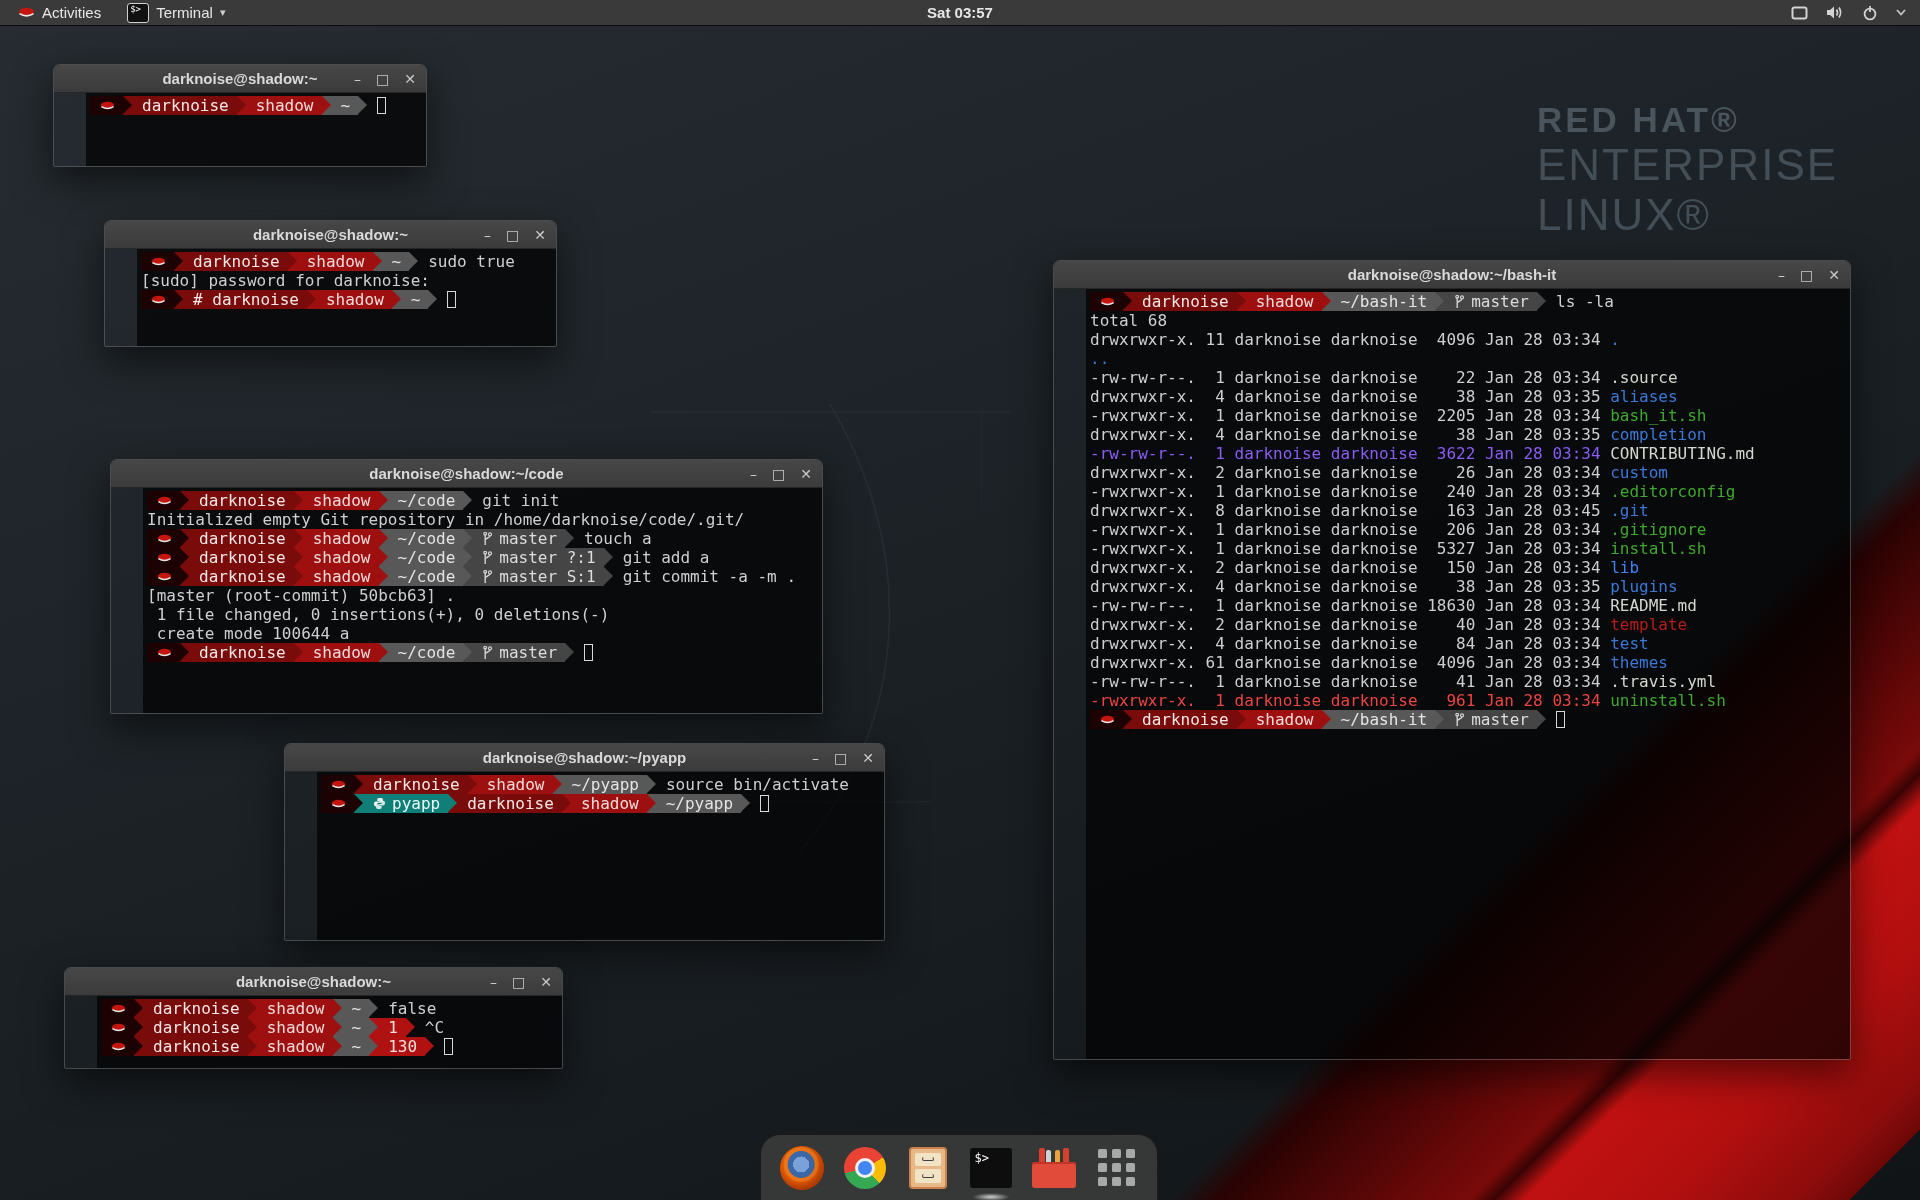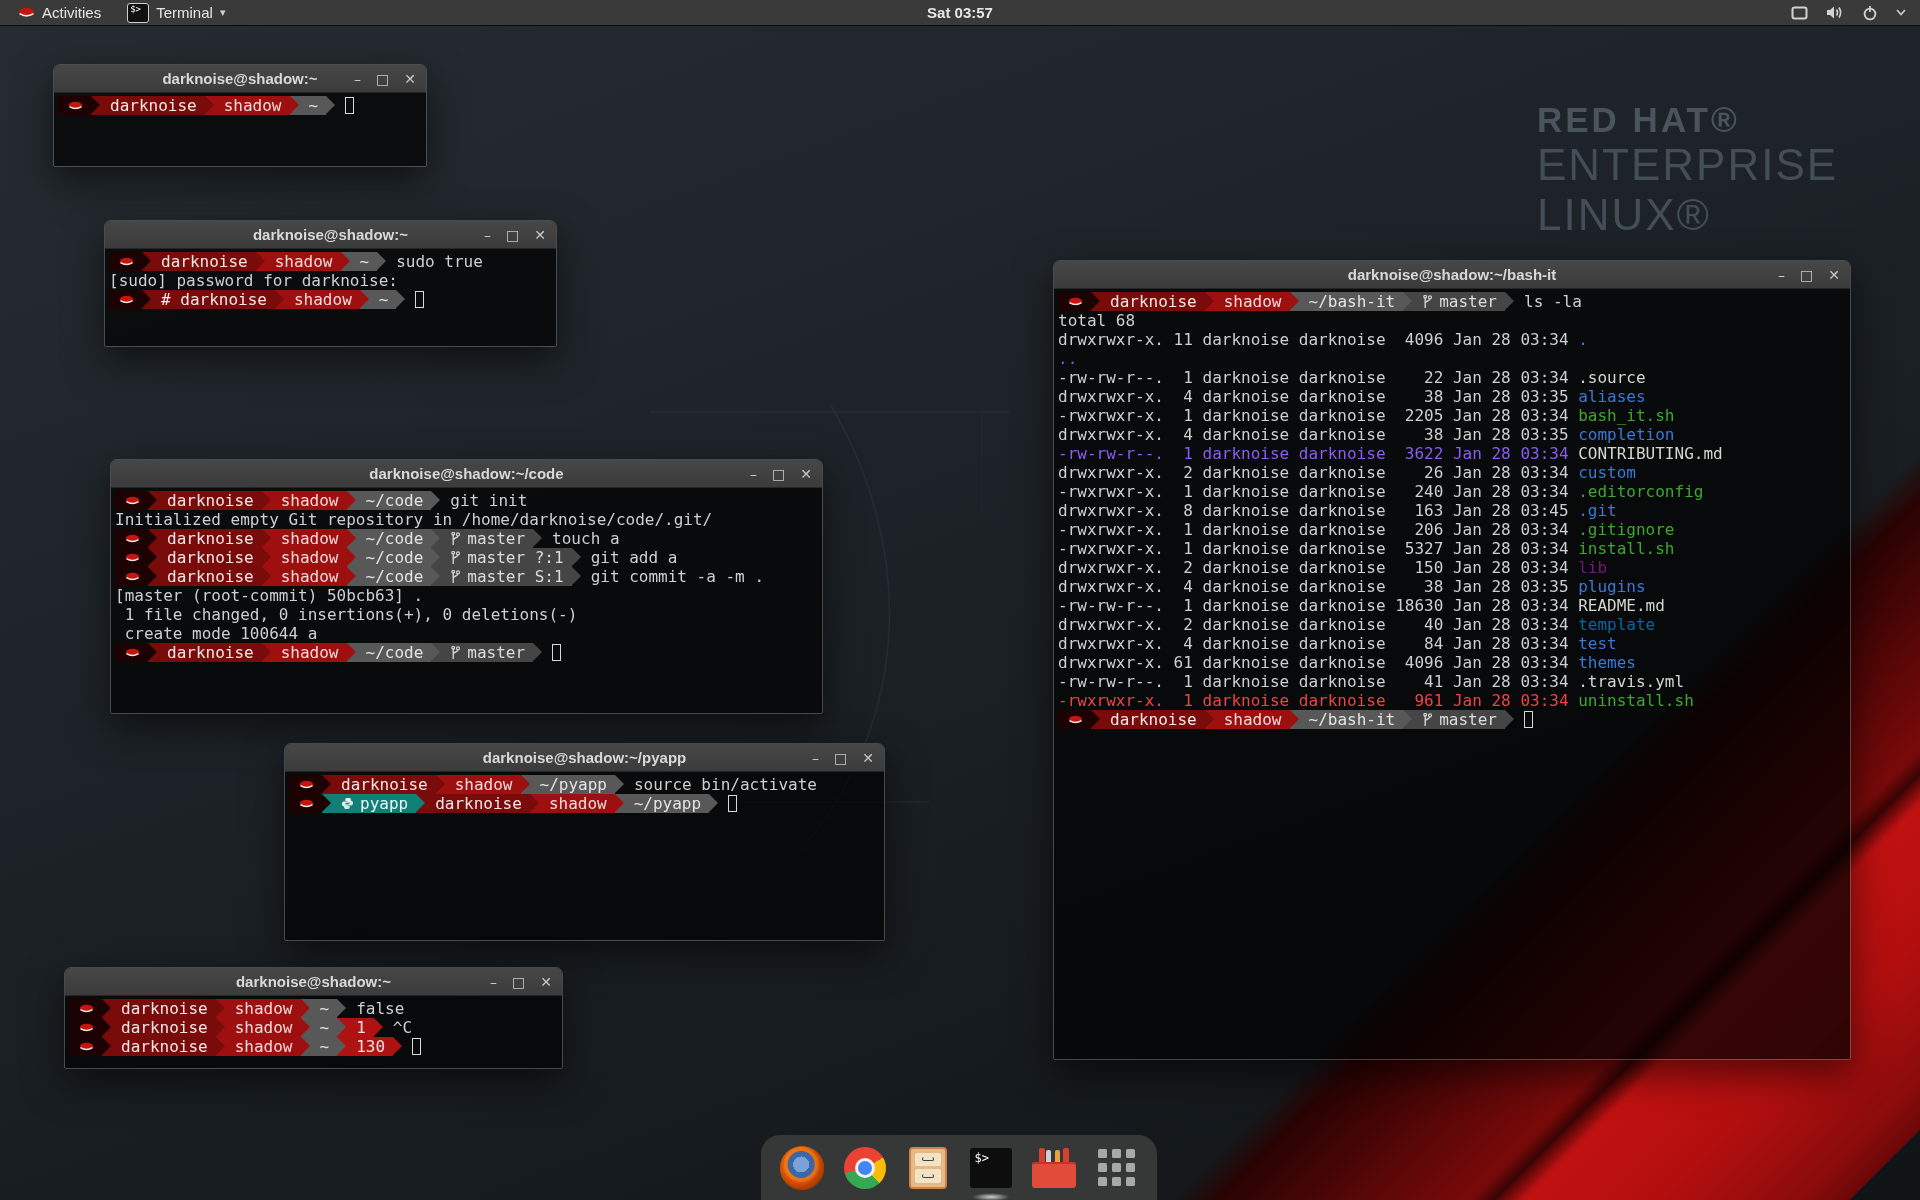--- a/index.html
+++ b/index.html
@@ -49,21 +49,21 @@
   .titlebar {
     height:28px; flex:0 0 28px; position:relative;
     background:linear-gradient(#474747,#3b3b3b); border-bottom:1px solid #262626;
     display:flex; align-items:center; justify-content:center;
   }
   .titlebar .w-title { font-size:15px; font-weight:bold; color:#d9d9d9; }
   .tb-btns { position:absolute; right:10px; top:0; height:28px; display:flex; align-items:center; gap:15px; }
   .tb-btns span { font-size:14px; color:#c9c9c9; cursor:pointer; line-height:1; font-family:"DejaVu Sans",sans-serif; }
   .t-body {
     flex:1; background:rgba(2,2,2,0.72); padding:3px 4px;
-    font-family:"DejaVu Sans Mono",monospace; font-size:16px; color:#cfcfcf;
+    font-family:"DejaVu Sans Mono",monospace; font-size:16px; color:#cfcfcf;margin-left:32px;
   }
   .t-line { display:flex; align-items:center; height:19px; white-space:pre; }
   .seg { display:inline-flex; align-items:center; height:19px; padding:0 8px 0 10px; gap:6px; }
   .seg .seg-txt { font-size:16px; }
   .arrow-w { display:inline-flex; width:9px; height:19px; }
   .arrow-t { width:0; height:0; border-top:9.5px solid transparent; border-bottom:9.5px solid transparent; border-left:9px solid #000; }
   .cmd { padding-left:10px; white-space:pre; }
   .cursor { margin-left:10px; width:9px; height:17px; border:1px solid #d8d8d8; display:inline-block; }
   .lsname { white-space:pre; }
 
@@ -315,24 +315,24 @@
         <div class="t-line"><span style="color: rgb(207, 207, 207);">-rw-rw-r--.  1 darknoise darknoise    22 Jan 28 03:34 </span><span class="lsname" style="color: rgb(211, 215, 207);">.source</span></div>
         <div class="t-line"><span style="color: rgb(207, 207, 207);">drwxrwxr-x.  4 darknoise darknoise    38 Jan 28 03:35 </span><span class="lsname" style="color: rgb(59, 120, 216);">aliases</span></div>
         <div class="t-line"><span style="color: rgb(207, 207, 207);">-rwxrwxr-x.  1 darknoise darknoise  2205 Jan 28 03:34 </span><span class="lsname" style="color: rgb(63, 168, 46);">bash_it.sh</span></div>
         <div class="t-line"><span style="color: rgb(207, 207, 207);">drwxrwxr-x.  4 darknoise darknoise    38 Jan 28 03:35 </span><span class="lsname" style="color: rgb(59, 120, 216);">completion</span></div>
         <div class="t-line"><span style="color: #8b5cf6;">-rw-rw-r--.  1 darknoise darknoise  3622 Jan 28 03:34 </span><span class="lsname" style="color: rgb(211, 215, 207);">CONTRIBUTING.md</span></div>
         <div class="t-line"><span style="color: rgb(207, 207, 207);">drwxrwxr-x.  2 darknoise darknoise    26 Jan 28 03:34 </span><span class="lsname" style="color: rgb(59, 120, 216);">custom</span></div>
         <div class="t-line"><span style="color: rgb(207, 207, 207);">-rwxrwxr-x.  1 darknoise darknoise   240 Jan 28 03:34 </span><span class="lsname" style="color: rgb(63, 168, 46);">.editorconfig</span></div>
         <div class="t-line"><span style="color: rgb(207, 207, 207);">drwxrwxr-x.  8 darknoise darknoise   163 Jan 28 03:45 </span><span class="lsname" style="color: rgb(59, 120, 216);">.git</span></div>
         <div class="t-line"><span style="color: rgb(207, 207, 207);">-rwxrwxr-x.  1 darknoise darknoise   206 Jan 28 03:34 </span><span class="lsname" style="color: rgb(63, 168, 46);">.gitignore</span></div>
         <div class="t-line"><span style="color: rgb(207, 207, 207);">-rwxrwxr-x.  1 darknoise darknoise  5327 Jan 28 03:34 </span><span class="lsname" style="color: rgb(63, 168, 46);">install.sh</span></div>
-        <div class="t-line"><span style="color: rgb(207, 207, 207);">drwxrwxr-x.  2 darknoise darknoise   150 Jan 28 03:34 </span><span class="lsname" style="color: #701a75;">lib</span></div>
+        <div class="t-line"><span style="color: rgb(207, 207, 207);">drwxrwxr-x.  2 darknoise darknoise   150 Jan 28 03:34 </span><span class="lsname" style="color: #3b82f6;">lib</span></div>
         <div class="t-line"><span style="color: rgb(207, 207, 207);">drwxrwxr-x.  4 darknoise darknoise    38 Jan 28 03:35 </span><span class="lsname" style="color: rgb(59, 120, 216);">plugins</span></div>
         <div class="t-line"><span style="color: rgb(207, 207, 207);">-rw-rw-r--.  1 darknoise darknoise 18630 Jan 28 03:34 </span><span class="lsname" style="color: rgb(211, 215, 207);">README.md</span></div>
-        <div class="t-line"><span style="color: rgb(207, 207, 207);">drwxrwxr-x.  2 darknoise darknoise    40 Jan 28 03:34 </span><span class="lsname" style="color: #0369a1;">template</span></div>
+        <div class="t-line"><span style="color: rgb(207, 207, 207);">drwxrwxr-x.  2 darknoise darknoise    40 Jan 28 03:34 </span><span class="lsname" style="color: #b91c1c;">template</span></div>
         <div class="t-line"><span style="color: rgb(207, 207, 207);">drwxrwxr-x.  4 darknoise darknoise    84 Jan 28 03:34 </span><span class="lsname" style="color: rgb(59, 120, 216);">test</span></div>
         <div class="t-line"><span style="color: rgb(207, 207, 207);">drwxrwxr-x. 61 darknoise darknoise  4096 Jan 28 03:34 </span><span class="lsname" style="color: rgb(59, 120, 216);">themes</span></div>
         <div class="t-line"><span style="color: rgb(207, 207, 207);">-rw-rw-r--.  1 darknoise darknoise    41 Jan 28 03:34 </span><span class="lsname" style="color: rgb(211, 215, 207);">.travis.yml</span></div>
         <div class="t-line"><span style="color: #ef4444;">-rwxrwxr-x.  1 darknoise darknoise   961 Jan 28 03:34 </span><span class="lsname" style="color: rgb(63, 168, 46);">uninstall.sh</span></div>
         <div class="t-line"><span class="seg" style="background: rgb(28, 2, 2); color: rgb(255, 255, 255);"><svg width="15" height="12" viewBox="0 0 15 12">
               <ellipse cx="7.5" cy="5.2" rx="6.5" ry="3.4" fill="#c4150f"></ellipse>
               <path d="M1.4 6.6 q6.1 3.8 12.2 0" stroke="#e6e6e6" stroke-width="1.4" fill="none"></path>
             </svg></span><span class="arrow-w" style="background: rgb(122, 11, 11);"><span class="arrow-t" style="border-left-color: rgb(28, 2, 2);"></span></span><span class="seg" style="background: rgb(122, 11, 11); color: rgb(242, 232, 232);"><span class="seg-txt">darknoise</span></span><span class="arrow-w" style="background: rgb(158, 15, 15);"><span class="arrow-t" style="border-left-color: rgb(122, 11, 11);"></span></span><span class="seg" style="background: rgb(158, 15, 15); color: rgb(242, 220, 220);"><span class="seg-txt">shadow</span></span><span class="arrow-w" style="background: rgb(88, 88, 88);"><span class="arrow-t" style="border-left-color: rgb(158, 15, 15);"></span></span><span class="seg" style="background: rgb(88, 88, 88); color: rgb(228, 228, 228);"><span class="seg-txt">~/bash-it</span></span><span class="arrow-w" style="background: rgb(69, 69, 69);"><span class="arrow-t" style="border-left-color: rgb(88, 88, 88);"></span></span><span class="seg" style="background: rgb(69, 69, 69); color: rgb(220, 220, 220);"><svg width="11" height="14" viewBox="0 0 11 14">
               <path d="M3.2 2 v11 M3.2 8.5 C3.2 5.5 8 6.5 8 3.6" stroke="#d2d2d2" stroke-width="1.4" fill="none"></path>
               <circle cx="8" cy="2.4" r="1.5" fill="none" stroke="#d2d2d2" stroke-width="1.2"></circle>

